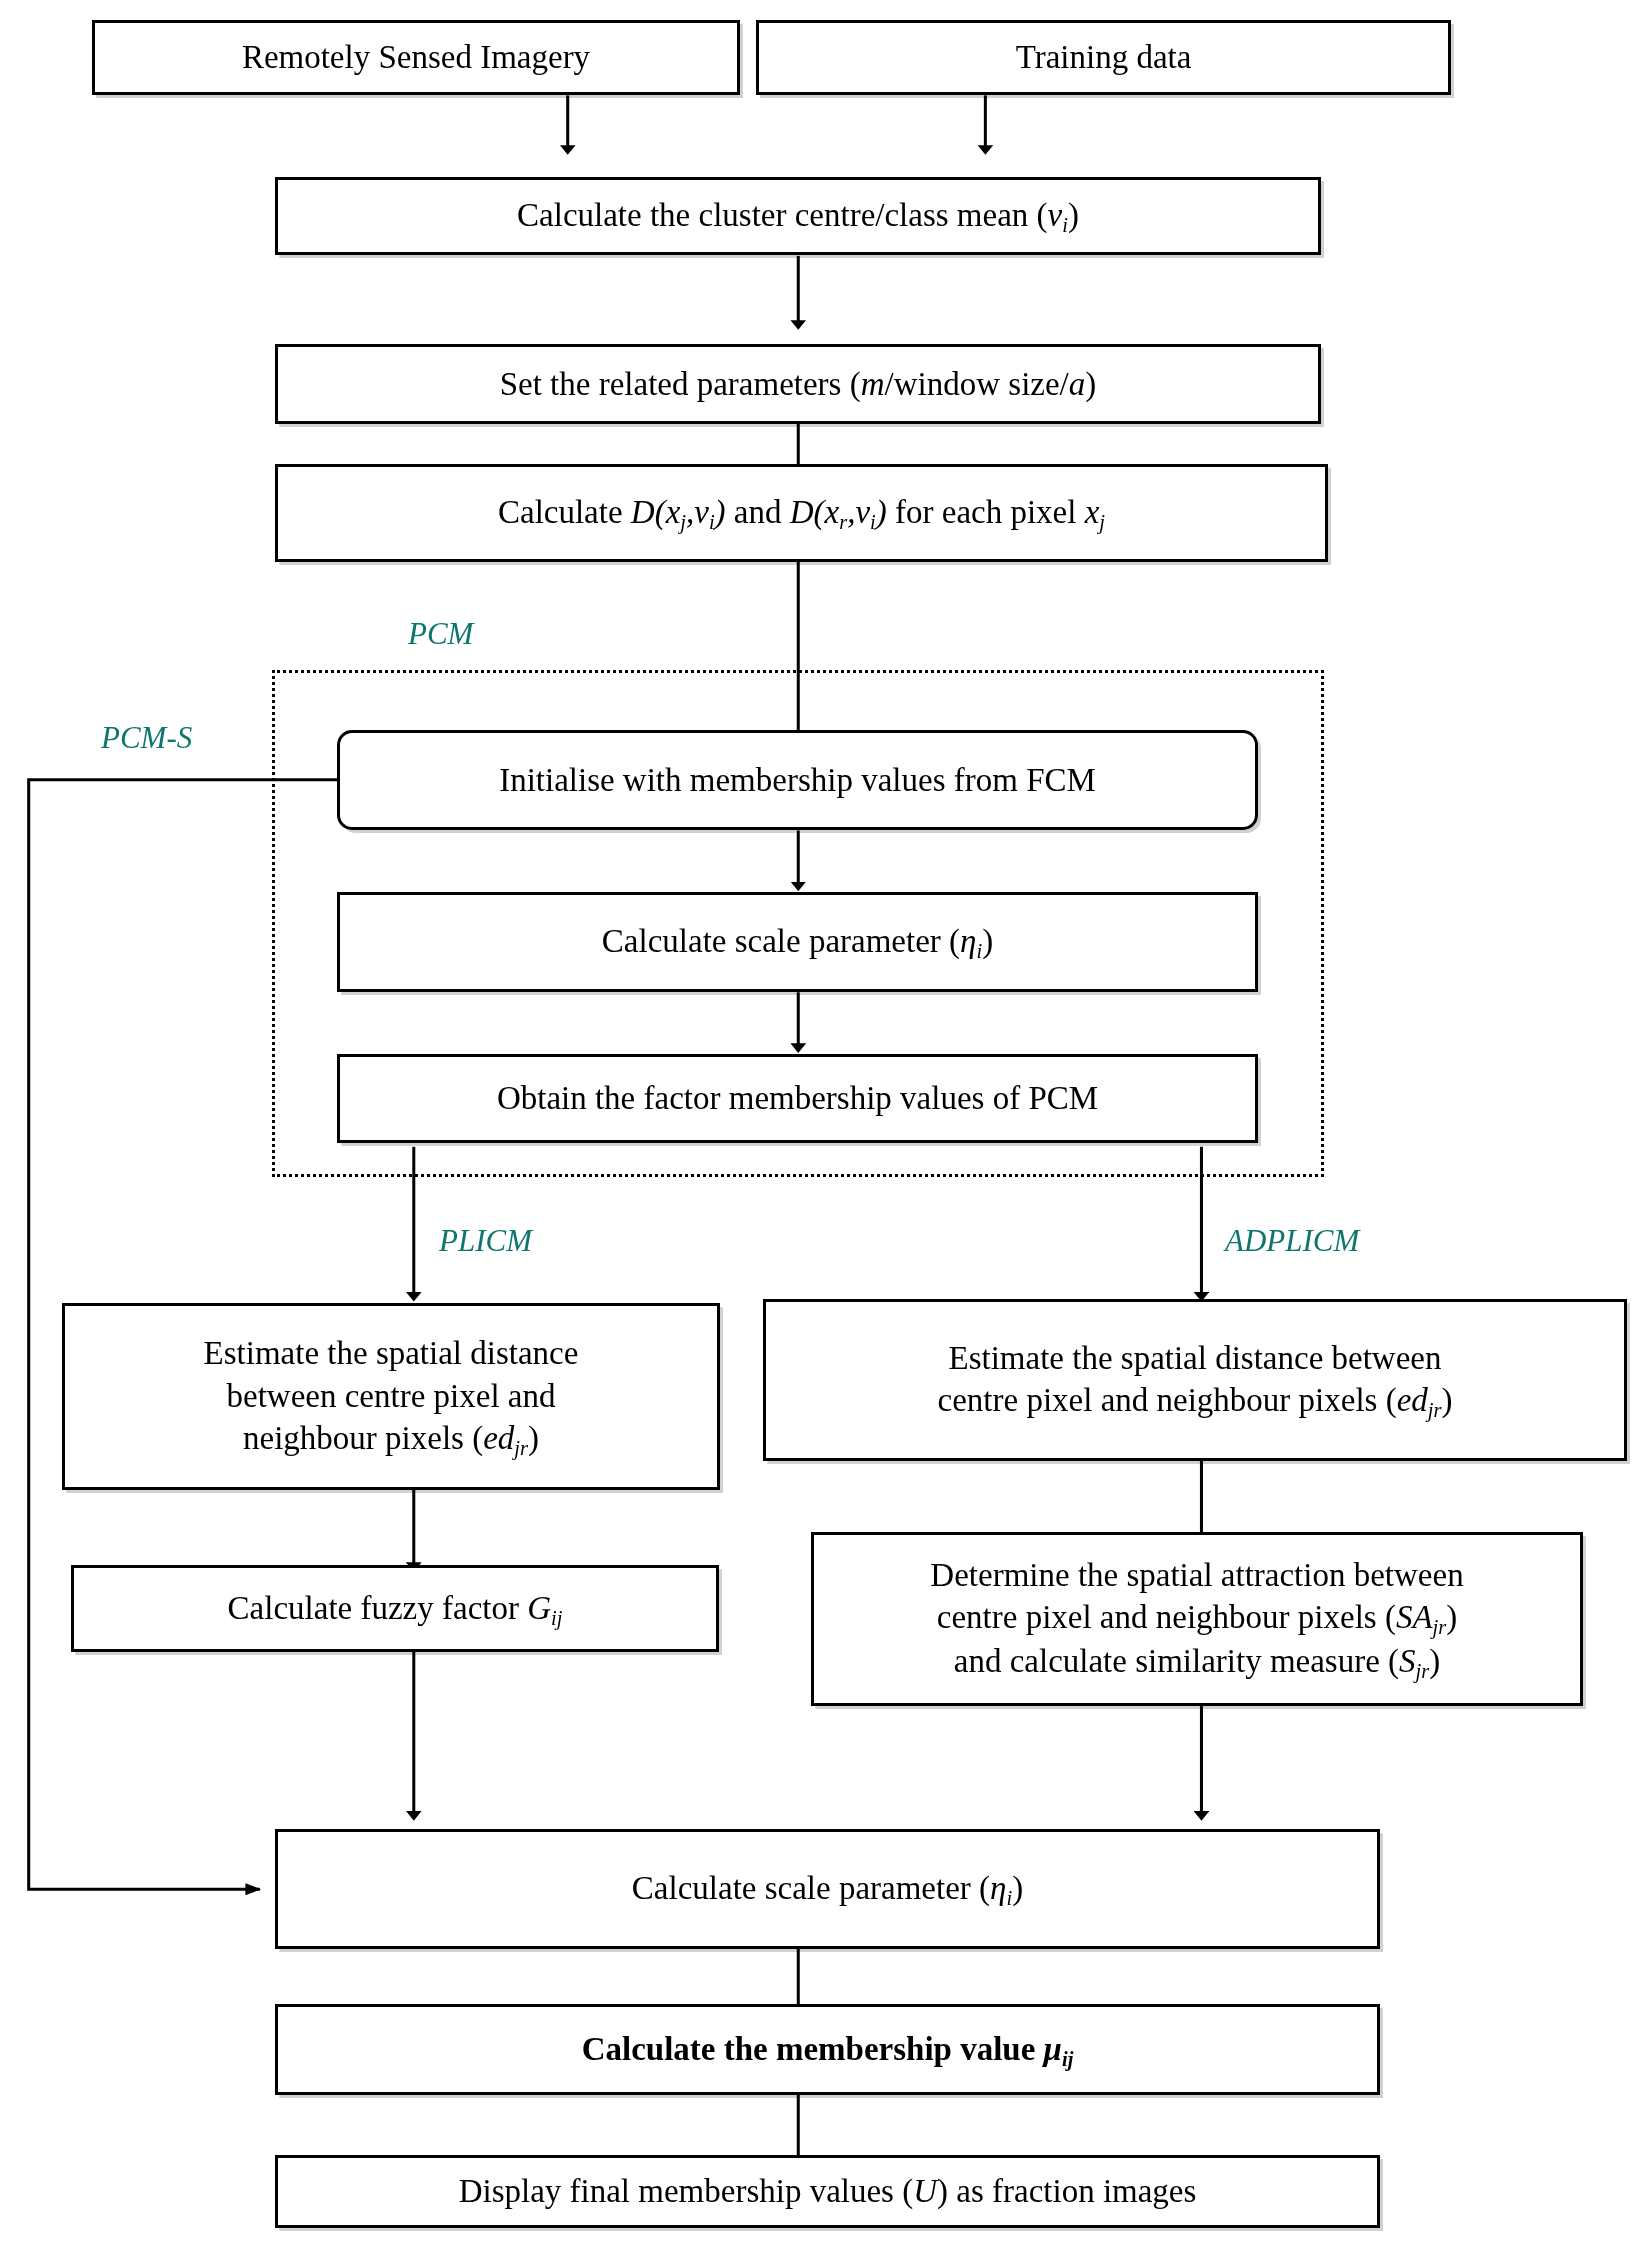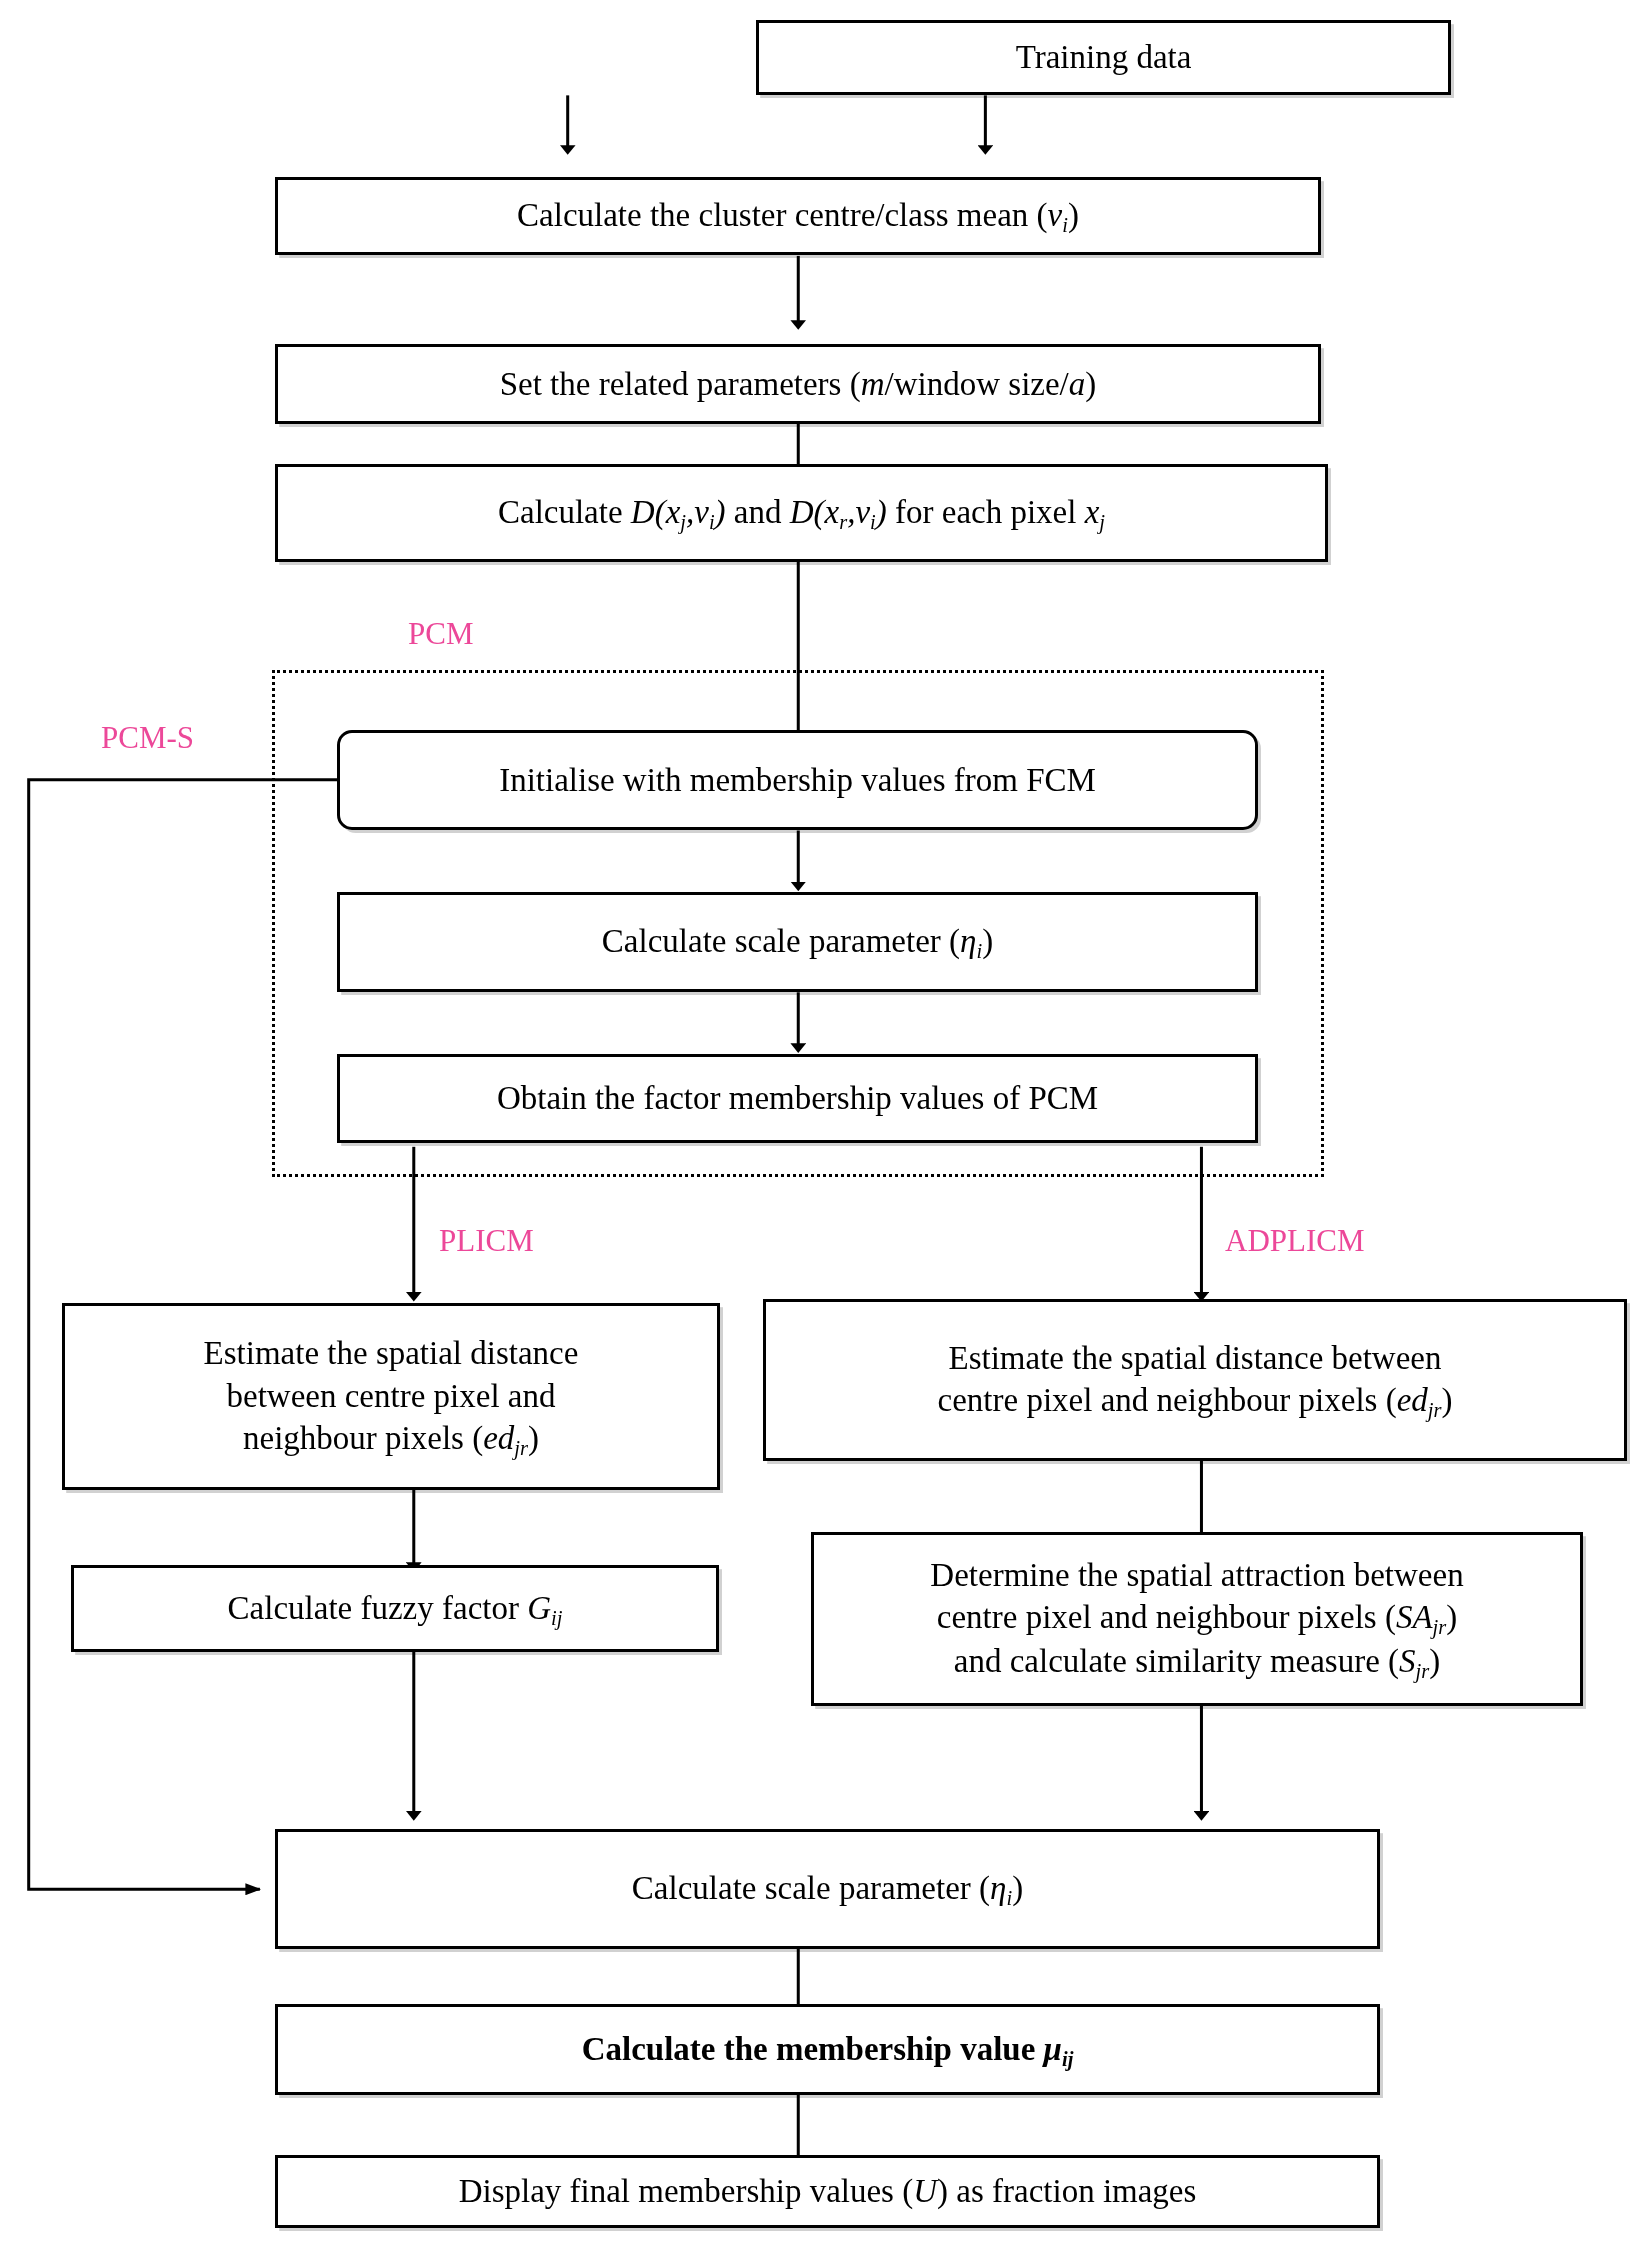--- a/index.html
+++ b/index.html
@@ -39,23 +39,24 @@
     position: absolute;
     box-sizing: border-box;
     border: 3px dotted #000000;
     background: transparent;
   }
 
   
   .label {
     position: absolute;
     font-size: 31px;
-    color: #ec4899;
+    color: #0f766e;
     white-space: nowrap;
     font-family: "Liberation Serif", "DejaVu Serif", serif;
+    font-style: italic;
   }
 
   
   #edges {
     position: absolute;
     left: 0;
     top: 0;
     width: 1643px;
     height: 2261px;
     pointer-events: none;
@@ -113,20 +114,23 @@
 
     <path d="M1990,2822 L1990,3002" stroke="#000" stroke-width="5" fill="none" marker-end="url(#ah)"></path>
 
     <path d="M558,1292 L47,1292 L47,3130 L430,3130" stroke="#000" stroke-width="5" fill="none" marker-end="url(#ahr)"></path>
 
     <path d="M1322,3228 L1322,3326" stroke="#000" stroke-width="5" fill="none" marker-end="url(#ah)"></path>
 
     <path d="M1322,3470 L1322,3572" stroke="#000" stroke-width="5" fill="none" marker-end="url(#ah)"></path>
   </svg>
 
+  <div class="node" style="left:92px; top:20px; width:648px; height:75px;">
+    <span class="inner">Remotely Sensed Imagery</span>
+  </div>
 
   <div class="node" style="left:756px; top:20px; width:695px; height:75px;">
     <span class="inner">Training data</span>
   </div>
 
   <div class="node" style="left:275px; top:177px; width:1046px; height:78px;">
     <span class="inner">
       Calculate the cluster centre/class mean (<i>v<sub>i</sub></i>)
     </span>
   </div>

